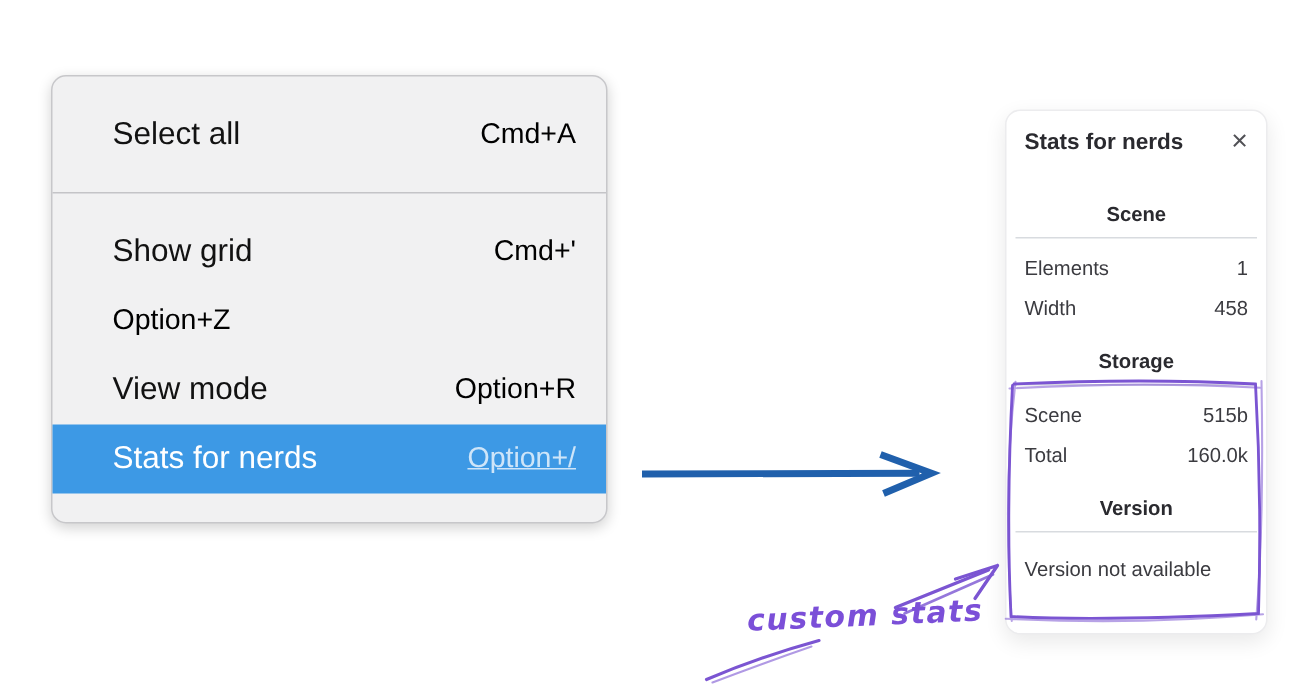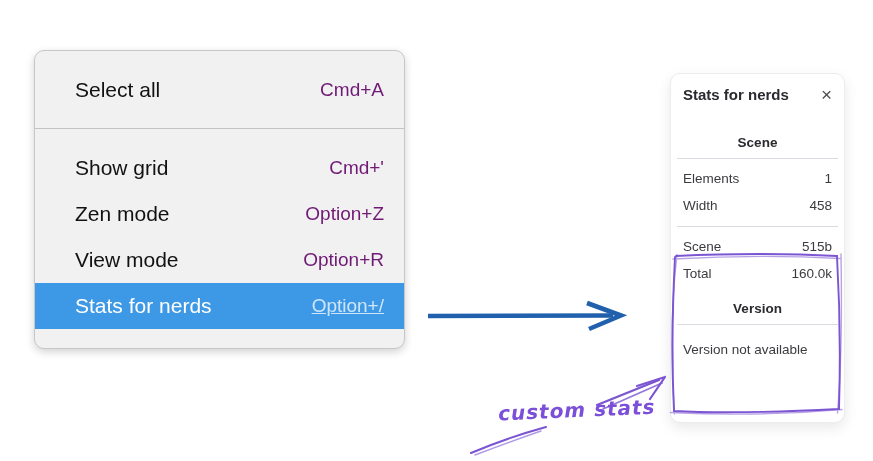--- a/index.html
+++ b/index.html
@@ -12,21 +12,21 @@
   .menu {
     position:absolute; left:34px; top:50px; width:371px; box-sizing:border-box;
     background:#f1f1f2; border:1px solid #c7c7ca; border-radius:10px;
     box-shadow:0 3px 9px rgba(0,0,0,0.18);
     padding:16px 0 19px;
   }
   .menu-item {
     height:46px; display:flex; align-items:center; justify-content:space-between;
     padding:0 20px 0 40px; font-size:21px; color:#121212; cursor:default;gap:29px;
   }
-  .menu-item .shortcut { color:#701a75; font-size:19px; }
+  .menu-item .shortcut { color:#000000; font-size:19px; }
   .menu-divider { height:1px; background:#c4c4c7; margin:15px 0 16px; }
   .menu-item.highlight { background:#3d99e5; color:#ffffff; }
   .menu-item.highlight .shortcut { color:rgba(255,255,255,0.75);text-decoration:underline; }
 
   
   .panel {
     position:absolute; left:670px; top:73px; width:175px; height:350px; box-sizing:border-box;
     background:#ffffff; border:1px solid #ececee; border-radius:10px;
     box-shadow:0 5px 14px rgba(0,0,0,0.09);
     padding:12px 12px 10px; color:#3b3b40;
@@ -61,21 +61,20 @@
     <div class="menu-item">
       <span>Select all</span>
       <span class="shortcut">Cmd+A</span>
     </div>
     <div class="menu-divider"></div>
     <div class="menu-item">
       <span>Show grid</span>
       <span class="shortcut">Cmd+'</span>
     </div>
     <div class="menu-item">
-      <span>Zen mode</span>
       <span class="shortcut">Option+Z</span>
     </div>
     <div class="menu-item">
       <span>View mode</span>
       <span class="shortcut">Option+R</span>
     </div>
     <div class="menu-item highlight">
       <span>Stats for nerds</span>
       <span class="shortcut">Option+/</span>
     </div>
@@ -91,20 +90,21 @@
     <hr class="rule">
     <div class="stat-row">
       <span>Elements</span>
       <span>1</span>
     </div>
     <div class="stat-row">
       <span>Width</span>
       <span>458</span>
     </div>
 
+    <div class="section-heading">Storage</div>
     <hr class="rule">
     <div class="stat-row">
       <span>Scene</span>
       <span>515b</span>
     </div>
     <div class="stat-row">
       <span>Total</span>
       <span>160.0k</span>
     </div>
 

